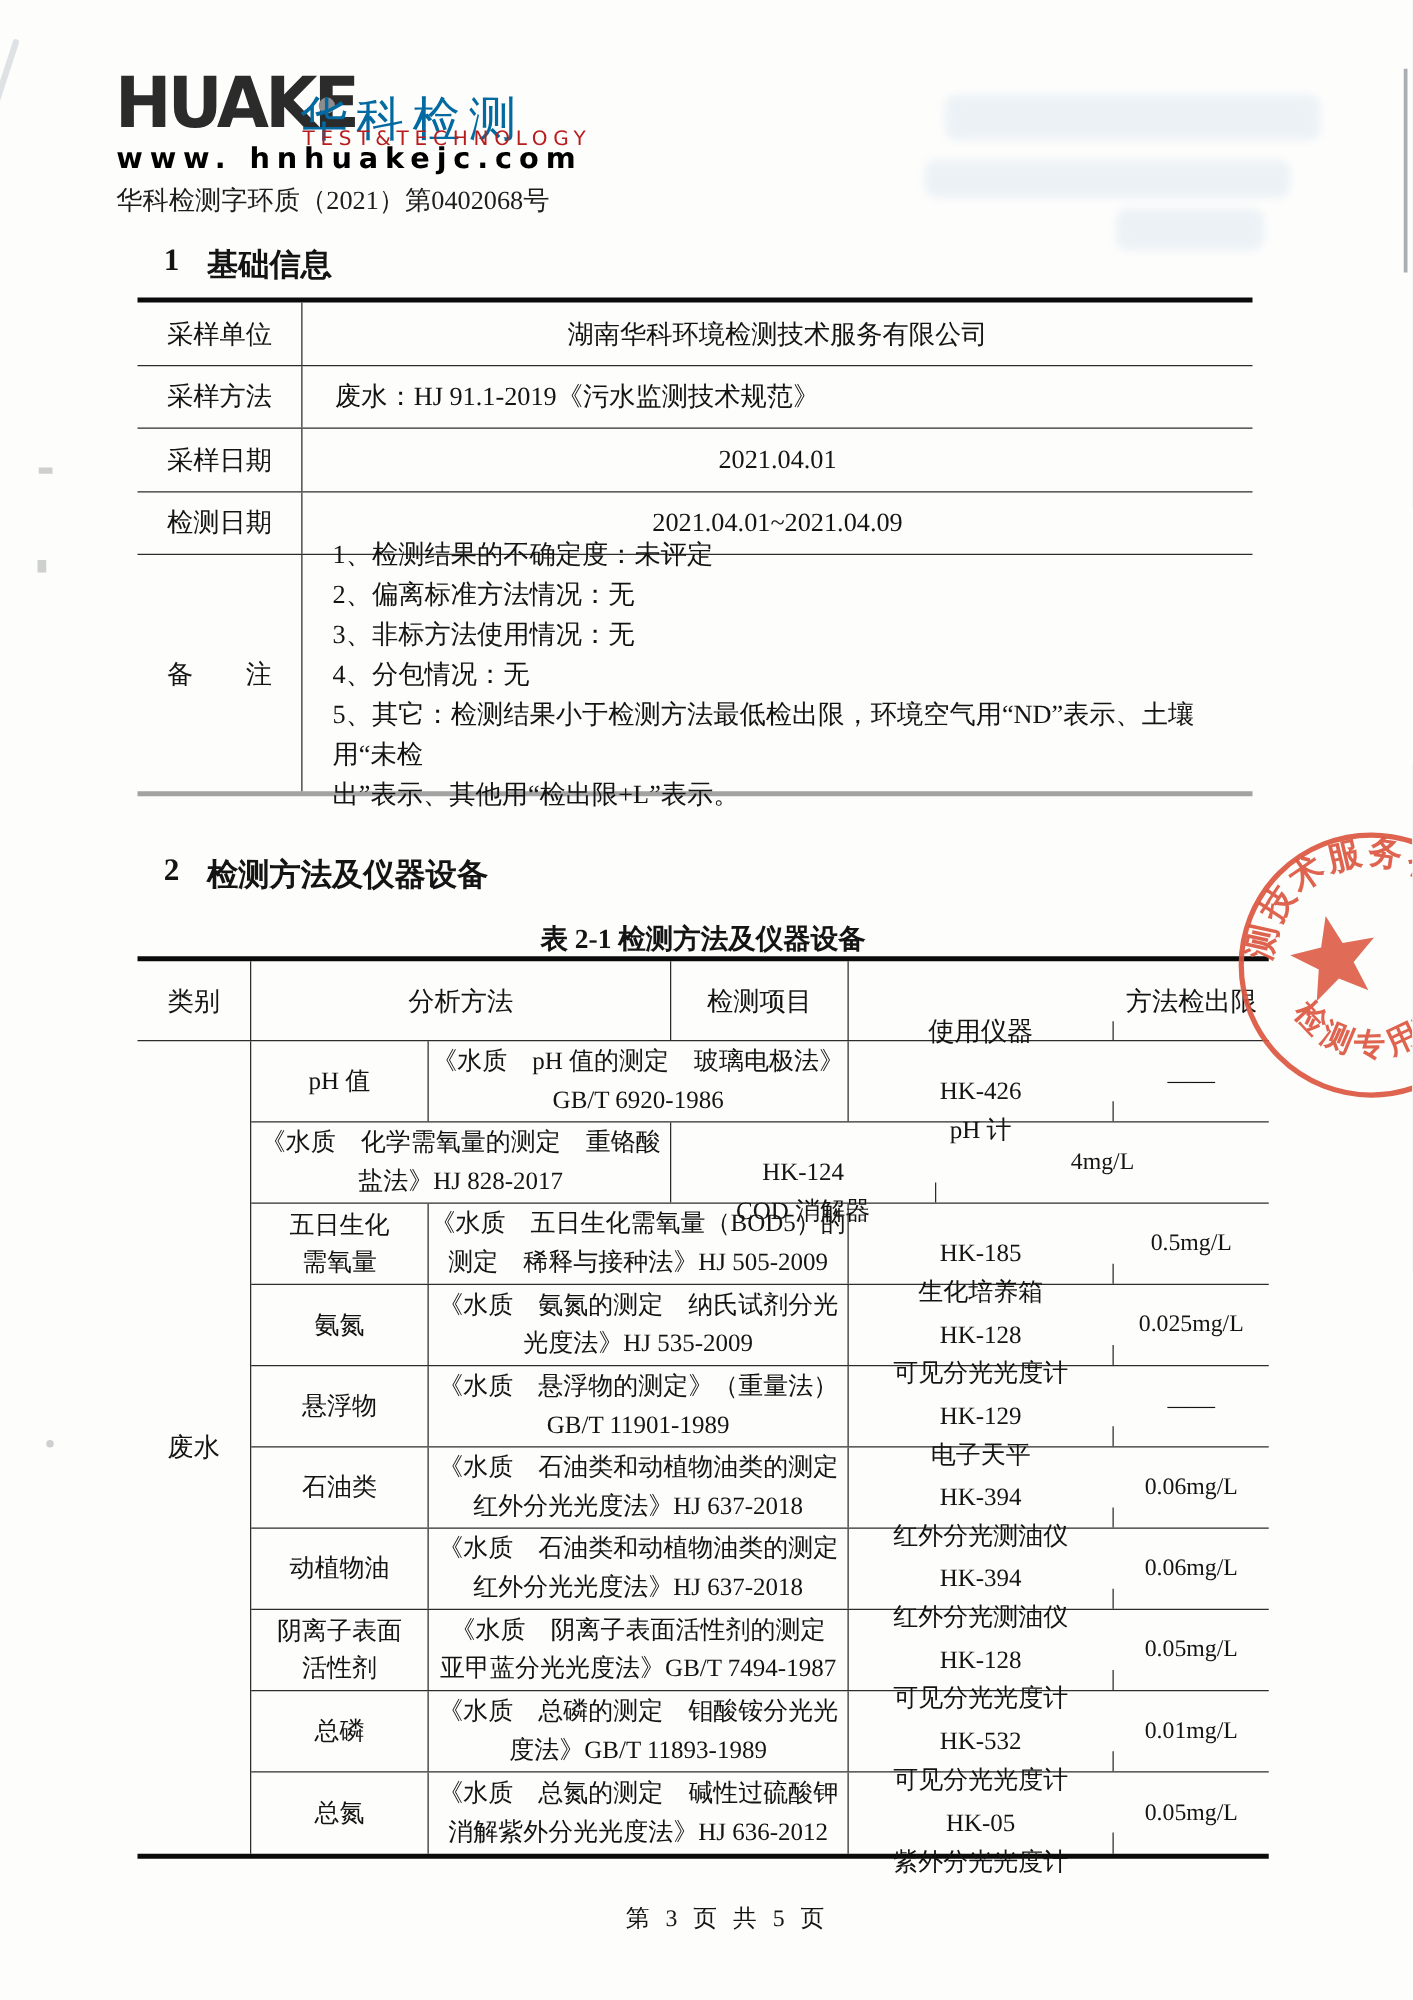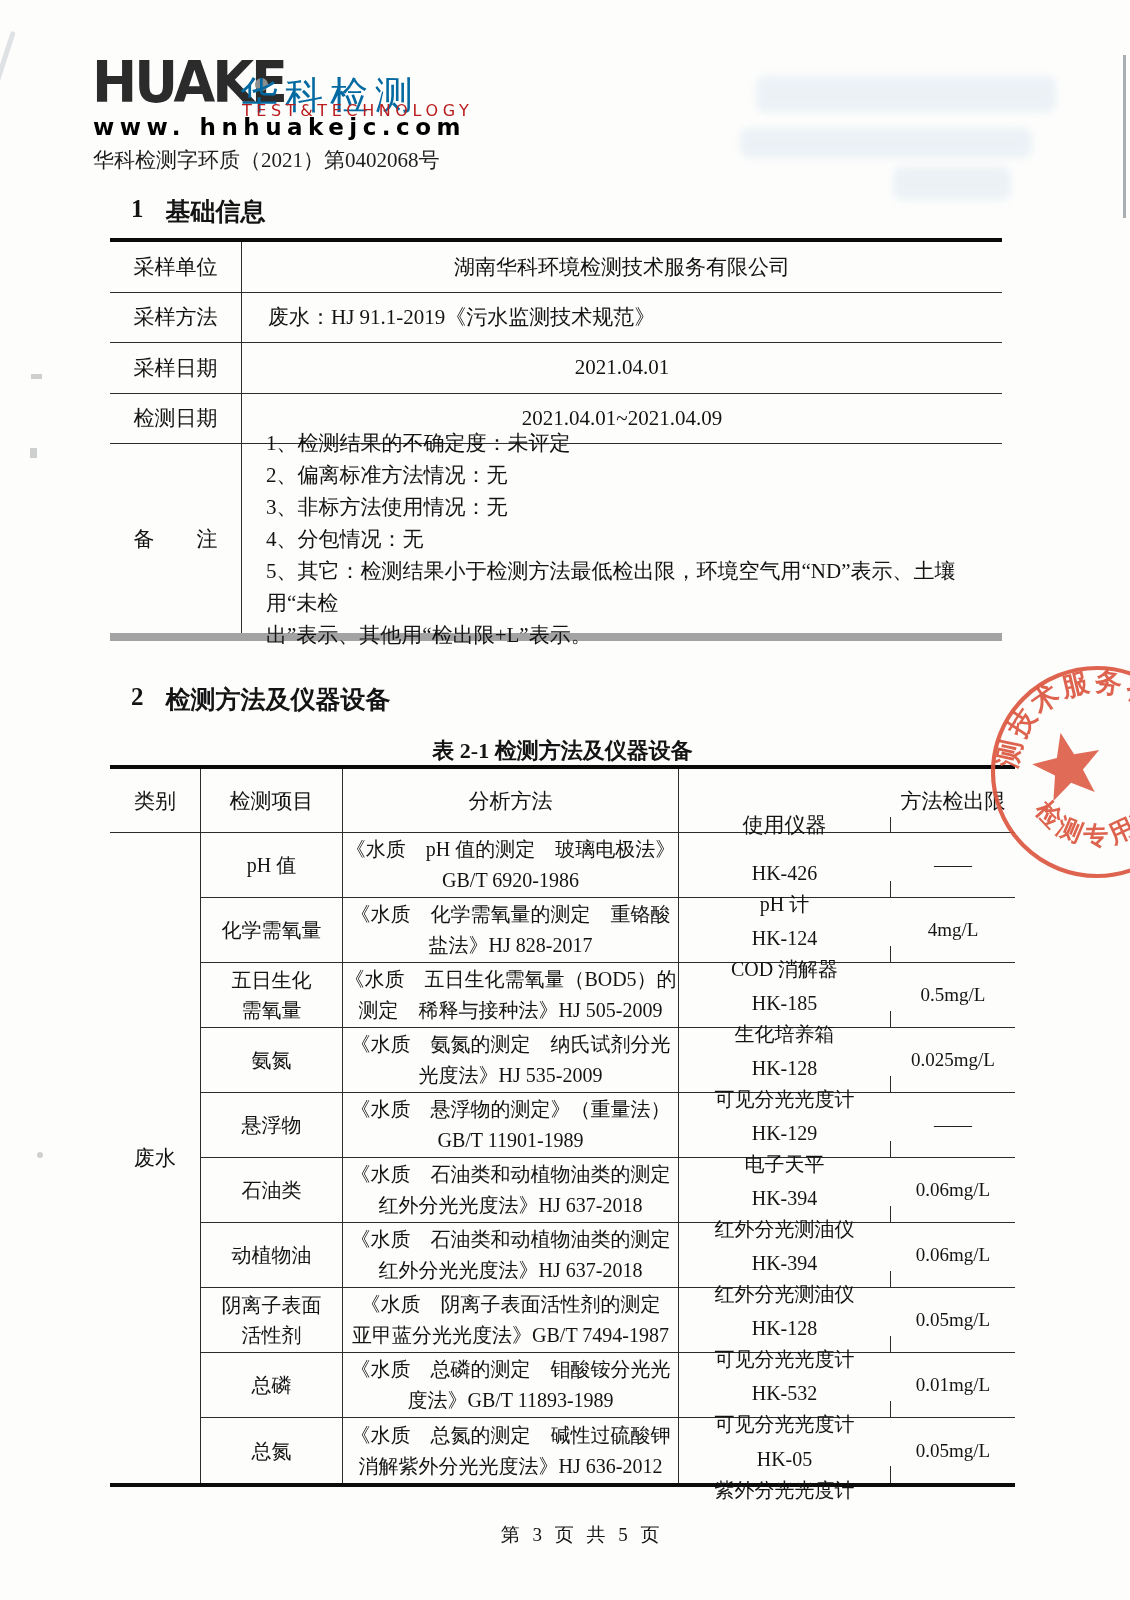--- a/index.html
+++ b/index.html
@@ -38,21 +38,21 @@
 
   
   .sec-h { position: absolute; left: 131px; font-size: 25px; font-weight: bold; display: flex; }
   .sec-h .num { margin-right: 22px; }
   .h1 { top: 195px; }
   .h2 { top: 683px; }
 
   
   .t1 {
     position: absolute; left: 110px; top: 238px; width: 892px;
-    border-top: 4px solid #0b0b0b; border-bottom: 8px solid #a3a3a3;
+    border-top: 4px solid #0b0b0b; border-bottom: 4px solid #a3a3a3;
     font-size: 21px;
   }
   .t1-row { display: flex; border-bottom: 1.6px solid #2c2c2c; height: 50.5px; }
   .t1-row.remarks { height: 189px; border-bottom: none; }
   .t1-label {
     width: 132px; flex-shrink: 0; border-right: 1.6px solid #2c2c2c;
     display: flex; align-items: center; justify-content: center;
   }
   .t1-value { flex: 1; display: flex; align-items: center; justify-content: center; }
   .t1-value.left { justify-content: flex-start; padding-left: 26px; }
@@ -175,39 +175,38 @@
   <div class="sec-h h2">
     <span class="num">2</span>
     <span>检测方法及仪器设备</span>
   </div>
 
   <div class="t2-title">表 2-1  检测方法及仪器设备</div>
 
   <div class="t2">
     <div class="t2-head">
       <div class="cell bR w-cat">类别</div>
+      <div class="cell bR w-method">分析方法</div>
       <div class="cell bR w-item">检测项目</div>
-      <div class="cell bR w-method">分析方法</div>
       <div class="cell bR w-instr">使用仪器</div>
       <div class="cell w-limit">方法检出限</div>
     </div>
     <div class="t2-body">
       <div class="t2-cat">废水</div>
       <div class="t2-rows">
 
         <div class="t2-row">
           <div class="cell bR w-item item pre">pH 值</div>
           <div class="cell bR w-method method pre">《水质　pH 值的测定　玻璃电极法》
 GB/T 6920-1986</div>
           <div class="cell bR w-instr instr pre">HK-426
 pH 计</div>
           <div class="cell w-limit limit">——</div>
         </div>
         <div class="t2-row">
-          <div class="cell bR w-item item pre">化学需氧量</div>
           <div class="cell bR w-method method pre">《水质　化学需氧量的测定　重铬酸
 盐法》HJ 828-2017</div>
           <div class="cell bR w-instr instr pre">HK-124
 COD 消解器</div>
           <div class="cell w-limit limit">4mg/L</div>
         </div>
         <div class="t2-row">
           <div class="cell bR w-item item pre">五日生化
 需氧量</div>
           <div class="cell bR w-method method pre">《水质　五日生化需氧量（BOD5）的

